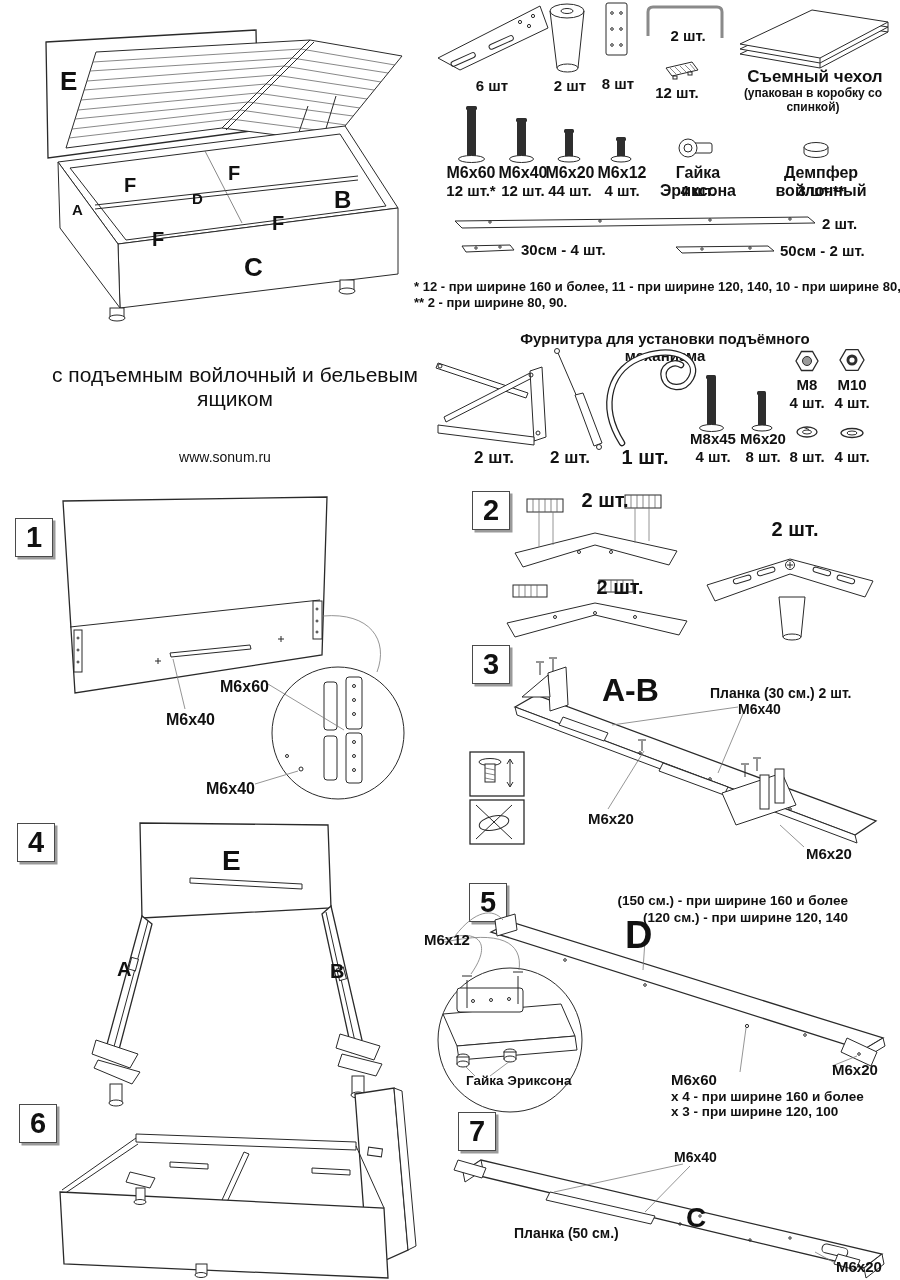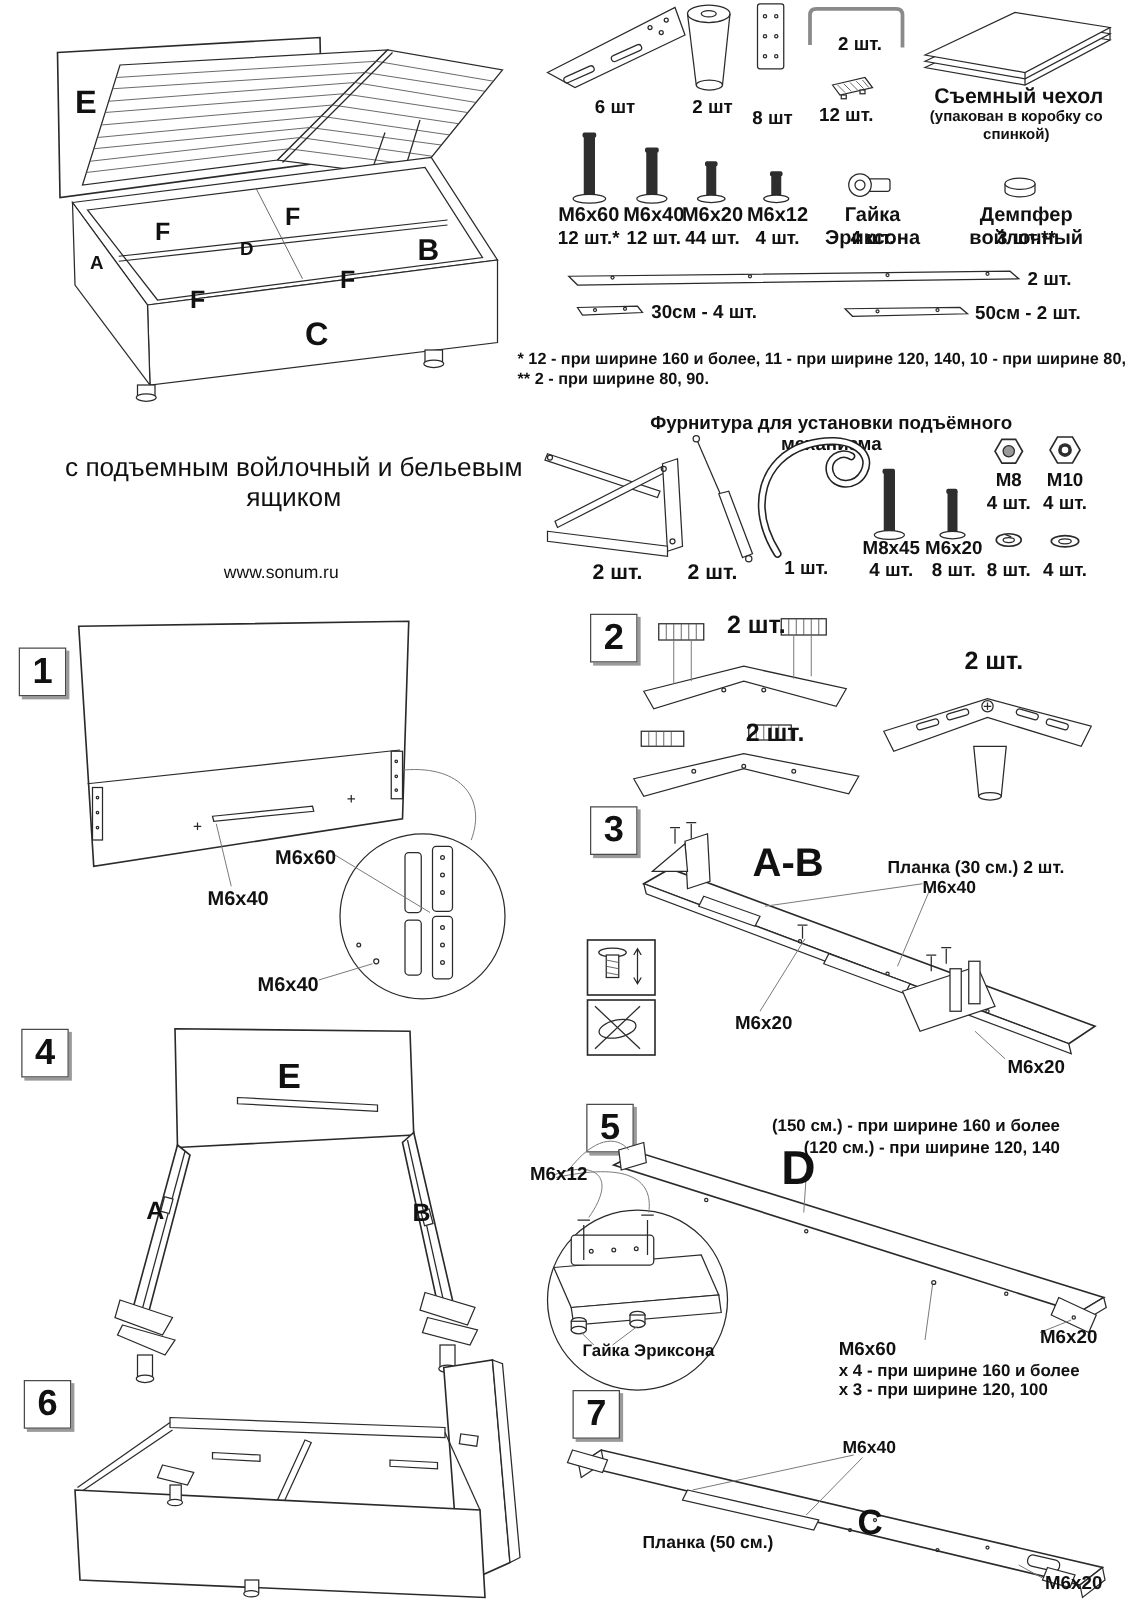--- a/index.html
+++ b/index.html
@@ -171,21 +171,21 @@
     </g>
     <g>
       <polygon class="fw" points="246,247 338,246 344,251 252,253"></polygon>
       <circle class="ln" cx="272" cy="249" r="1.2"></circle>
         <circle class="ln" cx="320" cy="248" r="1.2"></circle>
     </g>
   </svg>
 
   <div class="lbl ctr" style="left:460px;top:77px;width:64px">6 шт</div>
   <div class="lbl ctr" style="left:538px;top:77px;width:64px">2 шт</div>
-  <div class="lbl ctr" style="left:588px;top:86px;width:60px">8 шт</div>
+  <div class="lbl ctr" style="left:588px;top:75px;width:60px">8 шт</div>
   <div class="lbl ctr" style="left:658px;top:27px;width:60px">2 шт.</div>
   <div class="lbl ctr" style="left:646px;top:84px;width:62px">12 шт.</div>
   <div class="lbl ctr" style="left:735px;top:67px;width:160px;font-size:17px">Съемный чехол</div>
   <div class="lbl ctr" style="left:718px;top:87px;width:190px;font-size:12px">(упакован в коробку со спинкой)</div>
 
   <div class="lbl ctr" style="left:443px;top:164px;width:56px;font-size:16px">M6x60</div>
   <div class="lbl ctr" style="left:441px;top:182px;width:60px">12 шт.*</div>
   <div class="lbl ctr" style="left:495px;top:164px;width:56px;font-size:16px">M6x40</div>
   <div class="lbl ctr" style="left:495px;top:182px;width:56px">12 шт.</div>
   <div class="lbl ctr" style="left:542px;top:164px;width:56px;font-size:16px">M6x20</div>
@@ -251,21 +251,21 @@
         <ellipse class="ln" cx="377" cy="87" rx="4.5" ry="2"></ellipse>
       <line class="ln" x1="374" y1="82.5" x2="379" y2="84.5"></line>
     </g>
     <g>
       <ellipse class="fw2" cx="422" cy="88" rx="11" ry="4.5"></ellipse>
         <ellipse class="ln" cx="422" cy="88" rx="5" ry="2"></ellipse>
     </g>
   </svg>
   <div class="lbl ctr" style="left:462px;top:448px;width:64px;font-size:17px">2 шт.</div>
   <div class="lbl ctr" style="left:538px;top:448px;width:64px;font-size:17px">2 шт.</div>
-  <div class="lbl ctr" style="left:613px;top:446px;width:64px;font-size:15px">1 шт.</div>
+  <div class="lbl ctr" style="left:613px;top:446px;width:64px;font-size:20px">1 шт.</div>
   <div class="lbl ctr" style="left:687px;top:430px;width:52px">M8x45</div>
   <div class="lbl ctr" style="left:687px;top:448px;width:52px">4 шт.</div>
   <div class="lbl ctr" style="left:737px;top:430px;width:52px">M6x20</div>
   <div class="lbl ctr" style="left:737px;top:448px;width:52px">8 шт.</div>
   <div class="lbl ctr" style="left:781px;top:376px;width:52px">M8</div>
   <div class="lbl ctr" style="left:781px;top:394px;width:52px">4 шт.</div>
   <div class="lbl ctr" style="left:826px;top:376px;width:52px">M10</div>
   <div class="lbl ctr" style="left:826px;top:394px;width:52px">4 шт.</div>
   <div class="lbl ctr" style="left:781px;top:448px;width:52px">8 шт.</div>
   <div class="lbl ctr" style="left:826px;top:448px;width:52px">4 шт.</div>

